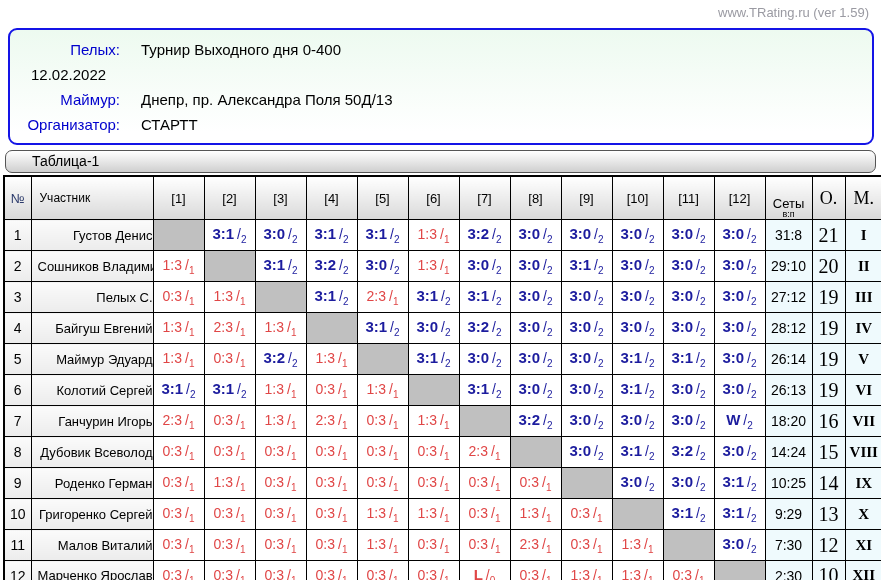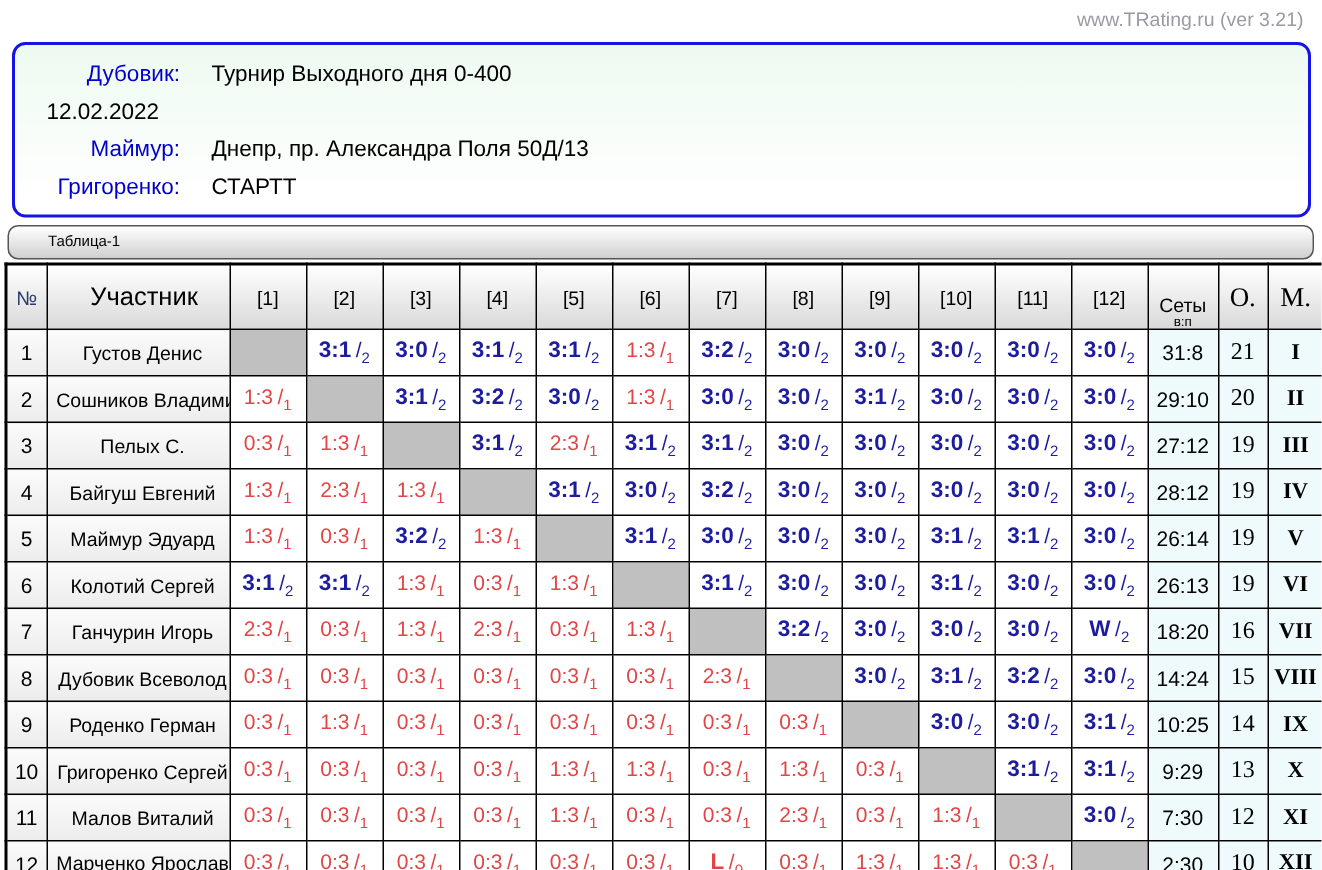--- a/index.html
+++ b/index.html
@@ -18,75 +18,75 @@
     background: linear-gradient(180deg, var(--info_bg_top) 0%, #ffffff 90%);
     padding-top: 7px;
   }
   .info-row { display: flex; line-height: 25px; font-size: 15px; }
   .info-label { width: 110px; text-align: right; color: var(--label_blue); flex: 0 0 110px; }
   .info-value { margin-left: 21px; color: #000; }
   .table-title-bar {
     margin: 5px 5px 0 5px; height: 23px;
     border: 1px solid #555; border-radius: 7px;
     background: linear-gradient(180deg, #ffffff 0%, #cfcfcf 100%);
-    font-size: 10px; line-height: 21px; padding-left: 26px;
+    font-size: 14px; line-height: 21px; padding-left: 26px;
   }
   table {
     margin: 2px 2px 0 3px; border-collapse: collapse; table-layout: fixed;
     width: 875px; border: 2px solid #000;
   }
   th, td { border: 1px solid #000; text-align: center; overflow: hidden; white-space: nowrap; }
   thead th {
     height: 33px; font-weight: normal;
     background: linear-gradient(180deg, #ffffff 0%, #d9d9d9 100%);
   }
   tbody td { height: 31px; }
   .h-num   { width: 27px; font-size: 13px; color: #2b3a6b; }
-  .h-name  { width: 122px; font-size: 17px; text-align: center; padding-left: 8px; }
+  .h-name  { width: 122px; font-size: 12px; text-align: left; padding-left: 8px; }
   .h-round { width: 51px; font-size: 13px; }
   .h-sets  { width: 47px; }
   .h-sets .sets-top { font-size: 13px; line-height: 13px; margin-top: 20px; }
   .h-sets .sets-sub { font-size: 9px; line-height: 9px; }
   .h-pts   { width: 33px; font-family: "Liberation Serif", serif; font-size: 18px; }
   .h-place { width: 38px; font-family: "Liberation Serif", serif; font-size: 18px; }
   .b-num  { font-size: 14px; background: linear-gradient(180deg,#fbfbfb,#ececec); }
-  .b-name { font-size: 13px; text-align: center; padding-left: 6px;
+  .b-name { font-size: 13px; text-align: right; padding-left: 6px;
             background: linear-gradient(180deg,#fbfbfb,#ececec); }
   .b-diag { background: var(--diagonal); }
   .b-cell { background: #fff; }
   .b-cell.win  { color: var(--win); }
   .b-cell.loss { color: var(--loss); }
   .b-cell .sc { font-size: 14px; }
   .b-cell.win .sc { font-size: 15px; font-weight: bold; }
   .b-cell .sc.bold { font-weight: bold; font-size: 15px; }
   .b-cell .fr { font-size: 14px; margin-left: 3px; }
   .b-cell .fr sub { font-size: 10px; vertical-align: -4px; }
   .b-sets  { font-size: 14px; background: var(--totals_bg); }
-  .b-pts   { font-family: "Liberation Serif", serif; font-size: 16px; background: var(--totals_bg); }
+  .b-pts   { font-family: "Liberation Serif", serif; font-size: 20px; background: var(--totals_bg); }
   .b-place { font-family: "Liberation Serif", serif; font-size: 15px; font-weight: bold; background: var(--totals_bg); }
 </style>
 </head>
 <body style="--win: #1c1c9e; --loss: #e04646; --diagonal: #c0c0c0; --label_blue: #0000cd; --totals_bg: #effafd; --info_bg_top: #edfaf0;">
 
-<div class="site-credit">www.TRating.ru (ver 3.21)</div>
+<div class="site-credit">www.TRating.ru (ver 1.59)</div>
 
 <div class="info-panel">
   <div class="info-row">
-    <span class="info-label">Дубовик:</span>
+    <span class="info-label">Пелых:</span>
     <span class="info-value">Турнир Выходного дня 0-400</span>
   </div>
   <div class="info-row">
     <span class="info-value">12.02.2022</span>
   </div>
   <div class="info-row">
     <span class="info-label">Маймур:</span>
     <span class="info-value">Днепр, пр. Александра Поля 50Д/13</span>
   </div>
   <div class="info-row">
-    <span class="info-label">Григоренко:</span>
+    <span class="info-label">Организатор:</span>
     <span class="info-value">СТАРТТ</span>
   </div>
 </div>
 
 <div class="table-title-bar">
   <span>Таблица-1</span>
 </div>
 
 <table>
   <thead>

